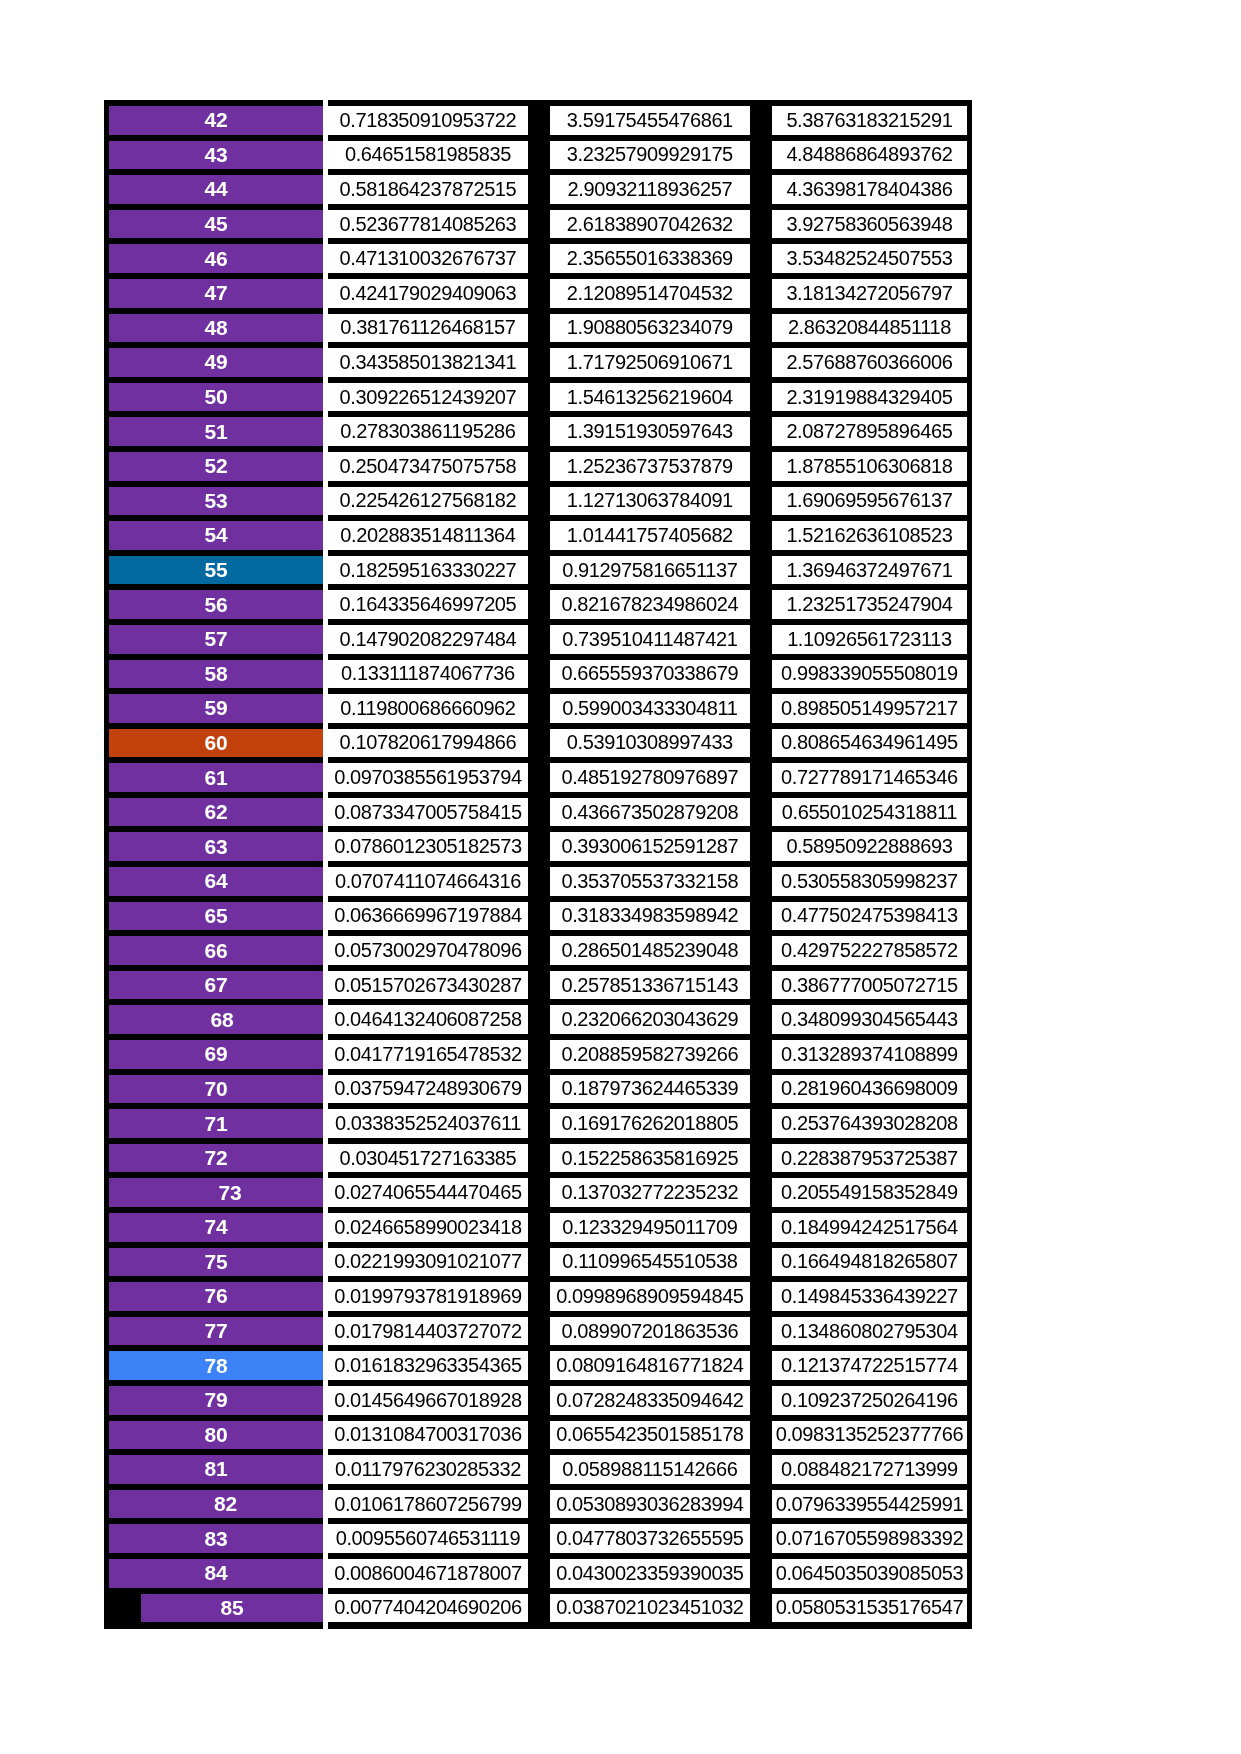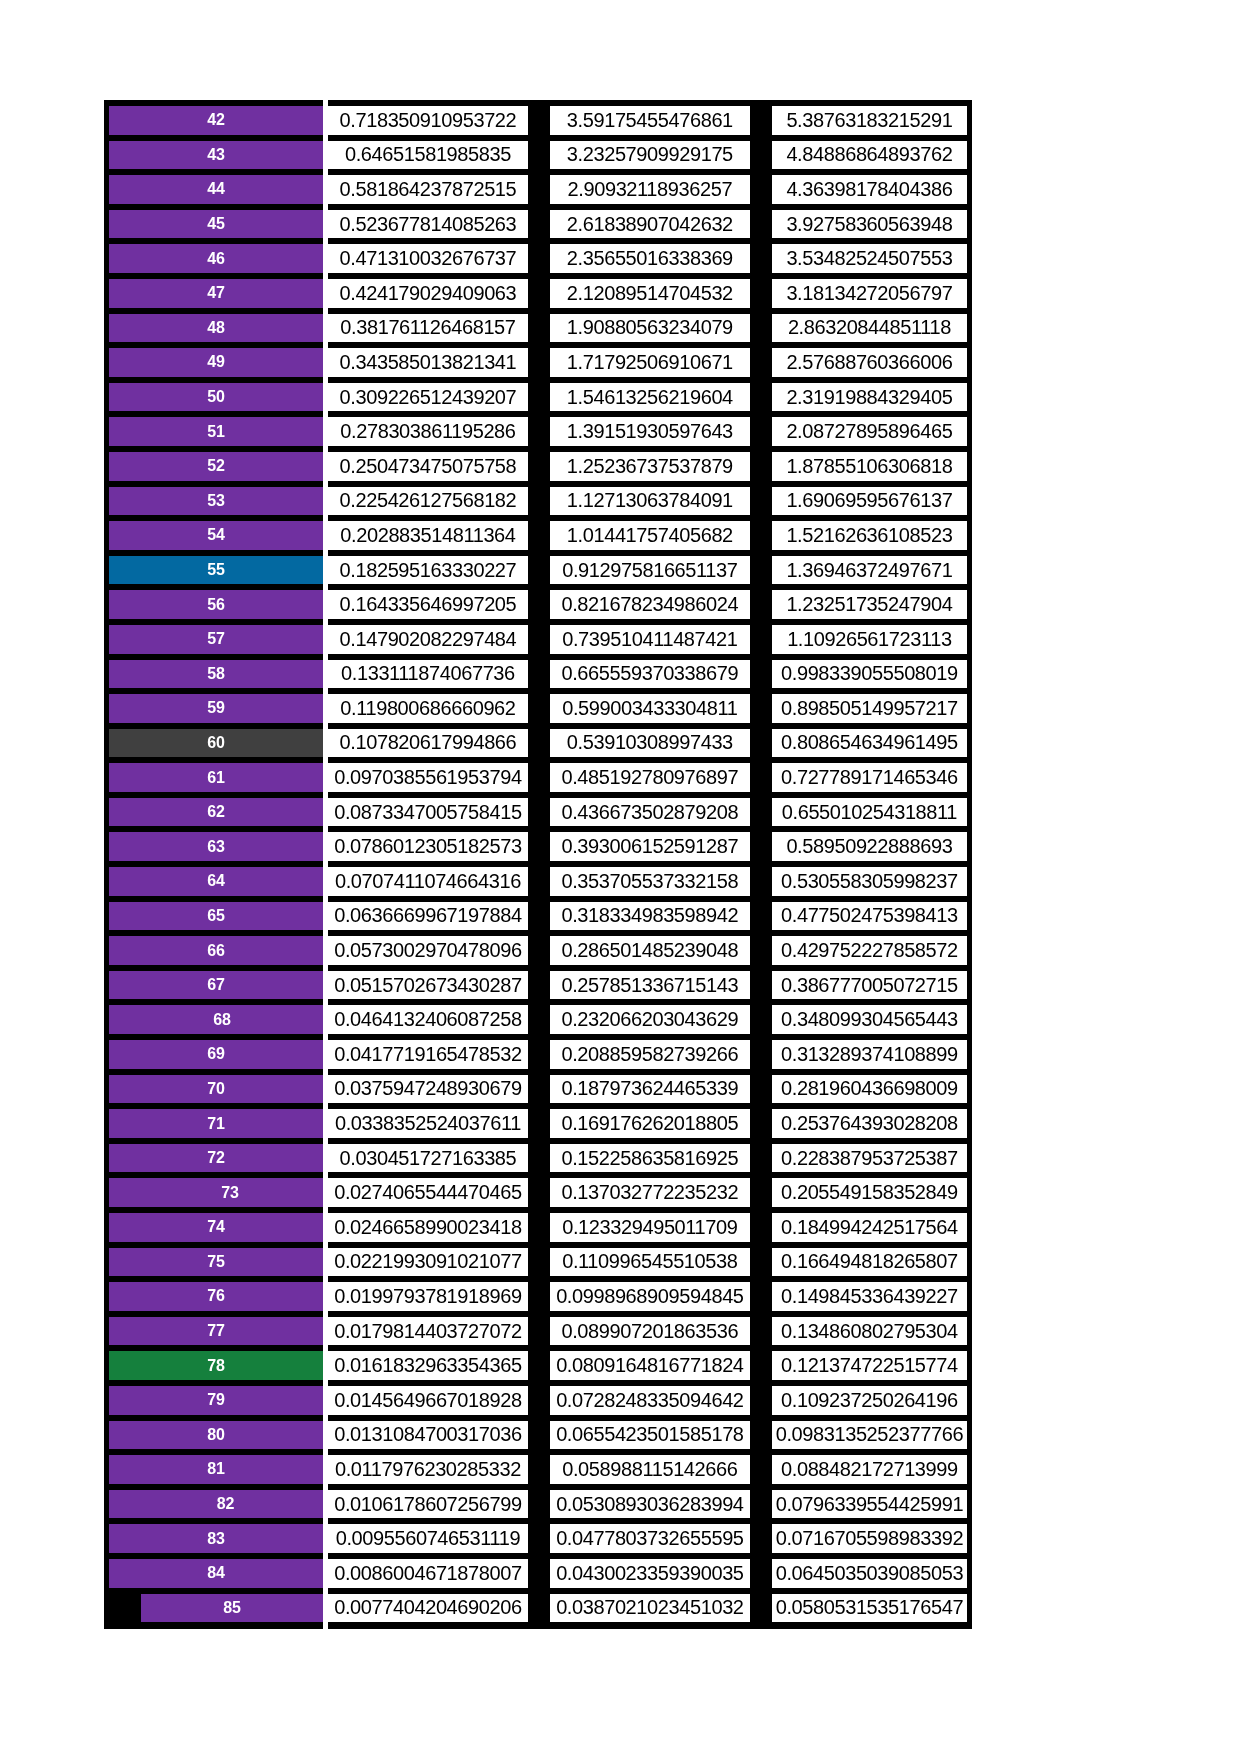--- a/index.html
+++ b/index.html
@@ -26,21 +26,21 @@
     border-left: 5px solid #000;
     border-top: 6px solid #000;
     border-bottom: 7px solid #000;
     background: #000;
   }
   .idx-cell {
     height: 28.6px;
     background: #7030A0;
     color: #ffffff;
     font-weight: bold;
-    font-size: 16px;
+    font-size: 21px;
     letter-spacing: -0.2px;
     display: flex;
     align-items: center;
     justify-content: center;
     border-bottom: 6px solid #000;
   }
   .idx-cell:last-child { border-bottom: none; margin-left: 32px; }
 
   
   .col-right {
@@ -92,39 +92,39 @@
         <div class="idx-cell" style="background: rgb(112, 48, 160); color: rgb(255, 255, 255);">50</div>
         <div class="idx-cell" style="background: rgb(112, 48, 160); color: rgb(255, 255, 255);">51</div>
         <div class="idx-cell" style="background: rgb(112, 48, 160); color: rgb(255, 255, 255);">52</div>
         <div class="idx-cell" style="background: rgb(112, 48, 160); color: rgb(255, 255, 255);">53</div>
         <div class="idx-cell" style="background: rgb(112, 48, 160); color: rgb(255, 255, 255);">54</div>
         <div class="idx-cell" style="background: #0369a1; color: rgb(255, 255, 255);">55</div>
         <div class="idx-cell" style="background: rgb(112, 48, 160); color: rgb(255, 255, 255);">56</div>
         <div class="idx-cell" style="background: rgb(112, 48, 160); color: rgb(255, 255, 255);">57</div>
         <div class="idx-cell" style="background: rgb(112, 48, 160); color: rgb(255, 255, 255);">58</div>
         <div class="idx-cell" style="background: rgb(112, 48, 160); color: rgb(255, 255, 255);">59</div>
-        <div class="idx-cell" style="background: #404040; color: rgb(255, 255, 255);">60</div>
+        <div class="idx-cell" style="background: #c2410c; color: rgb(255, 255, 255);">60</div>
         <div class="idx-cell" style="background: rgb(112, 48, 160); color: rgb(255, 255, 255);">61</div>
         <div class="idx-cell" style="background: rgb(112, 48, 160); color: rgb(255, 255, 255);">62</div>
         <div class="idx-cell" style="background: rgb(112, 48, 160); color: rgb(255, 255, 255);">63</div>
         <div class="idx-cell" style="background: rgb(112, 48, 160); color: rgb(255, 255, 255);">64</div>
         <div class="idx-cell" style="background: rgb(112, 48, 160); color: rgb(255, 255, 255);">65</div>
         <div class="idx-cell" style="background: rgb(112, 48, 160); color: rgb(255, 255, 255);">66</div>
         <div class="idx-cell" style="background: rgb(112, 48, 160); color: rgb(255, 255, 255);">67</div>
         <div class="idx-cell" style="background: rgb(112, 48, 160); color: rgb(255, 255, 255); padding-left: 12px;">68</div>
         <div class="idx-cell" style="background: rgb(112, 48, 160); color: rgb(255, 255, 255);">69</div>
         <div class="idx-cell" style="background: rgb(112, 48, 160); color: rgb(255, 255, 255);">70</div>
         <div class="idx-cell" style="background: rgb(112, 48, 160); color: rgb(255, 255, 255);">71</div>
         <div class="idx-cell" style="background: rgb(112, 48, 160); color: rgb(255, 255, 255);">72</div>
         <div class="idx-cell" style="background: rgb(112, 48, 160); color: rgb(255, 255, 255); padding-left: 28px;">73</div>
         <div class="idx-cell" style="background: rgb(112, 48, 160); color: rgb(255, 255, 255);">74</div>
         <div class="idx-cell" style="background: rgb(112, 48, 160); color: rgb(255, 255, 255);">75</div>
         <div class="idx-cell" style="background: rgb(112, 48, 160); color: rgb(255, 255, 255);">76</div>
         <div class="idx-cell" style="background: rgb(112, 48, 160); color: rgb(255, 255, 255);">77</div>
-        <div class="idx-cell" style="background: #15803d; color: rgb(255, 255, 255); text-align: center;">78</div>
+        <div class="idx-cell" style="background: #3b82f6; color: rgb(255, 255, 255); text-align: center;">78</div>
         <div class="idx-cell" style="background: rgb(112, 48, 160); color: rgb(255, 255, 255);">79</div>
         <div class="idx-cell" style="background: rgb(112, 48, 160); color: rgb(255, 255, 255);">80</div>
         <div class="idx-cell" style="background: rgb(112, 48, 160); color: rgb(255, 255, 255);">81</div>
         <div class="idx-cell" style="background: rgb(112, 48, 160); color: rgb(255, 255, 255); padding-left: 19px;">82</div>
         <div class="idx-cell" style="background: rgb(112, 48, 160); color: rgb(255, 255, 255);">83</div>
         <div class="idx-cell" style="background: rgb(112, 48, 160); color: rgb(255, 255, 255);">84</div>
         <div class="idx-cell" style="background: rgb(112, 48, 160); color: rgb(255, 255, 255);">85</div>
       </div>
     <div class="col-right" id="rightCol">
         <div class="vrow">

